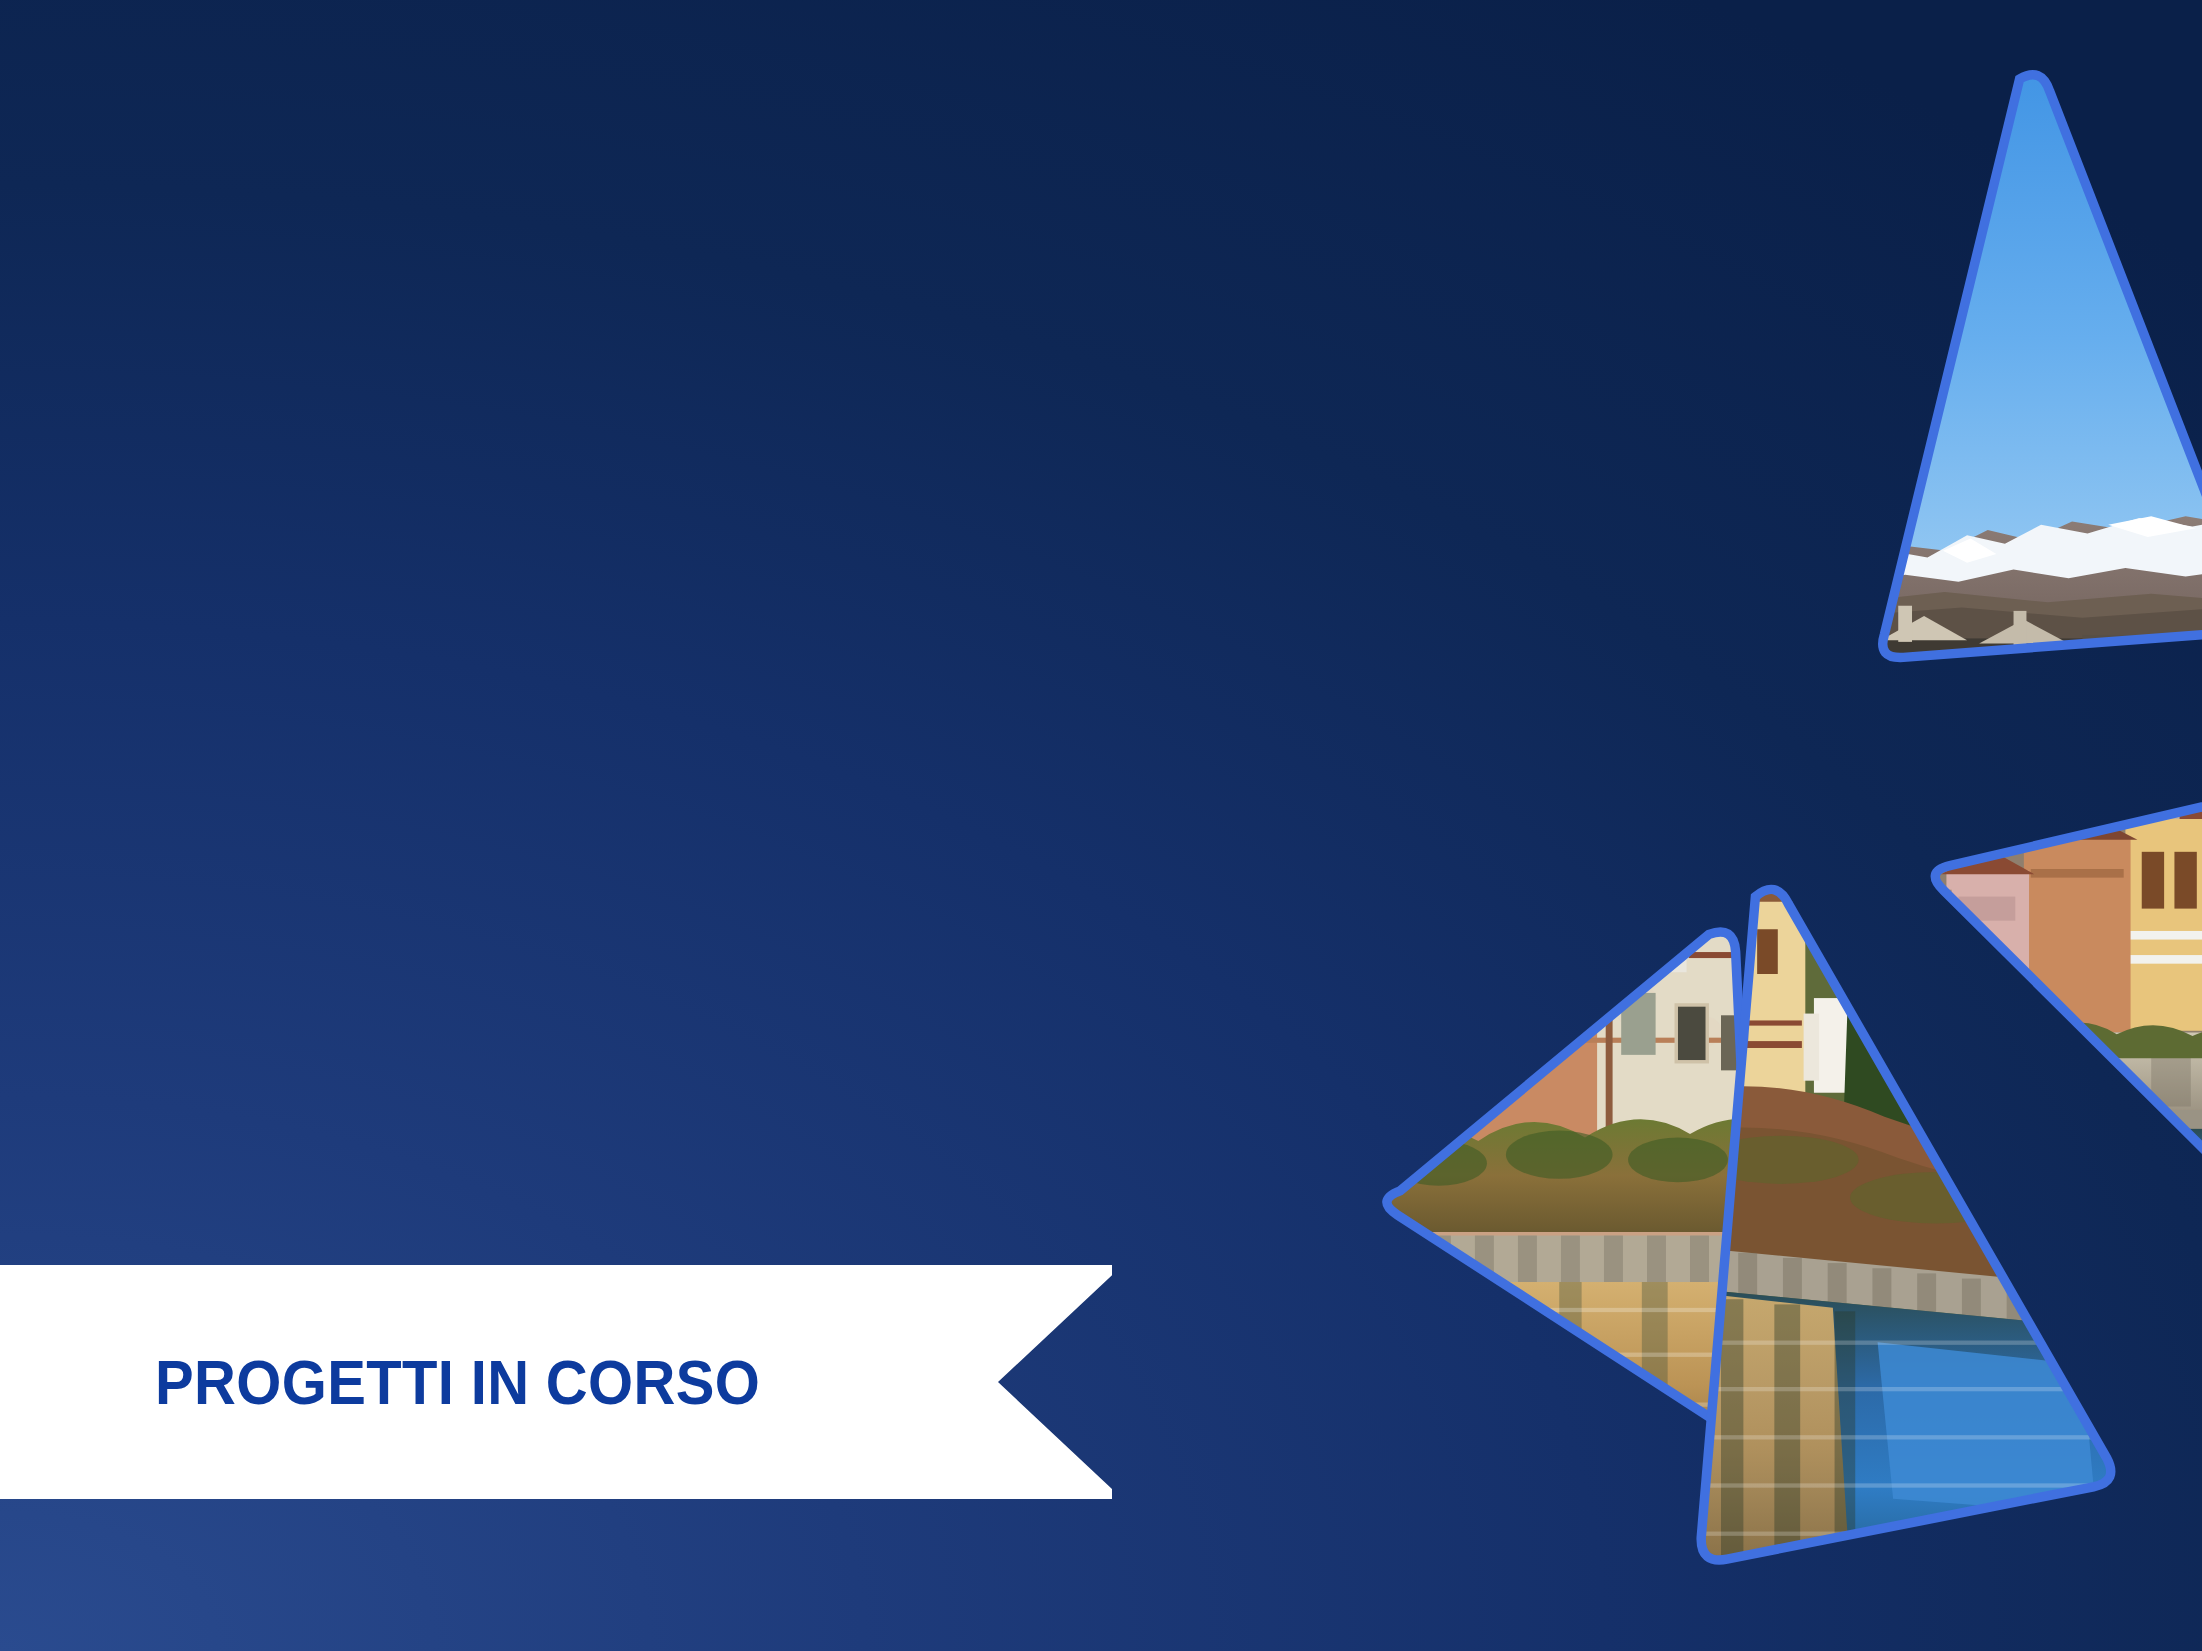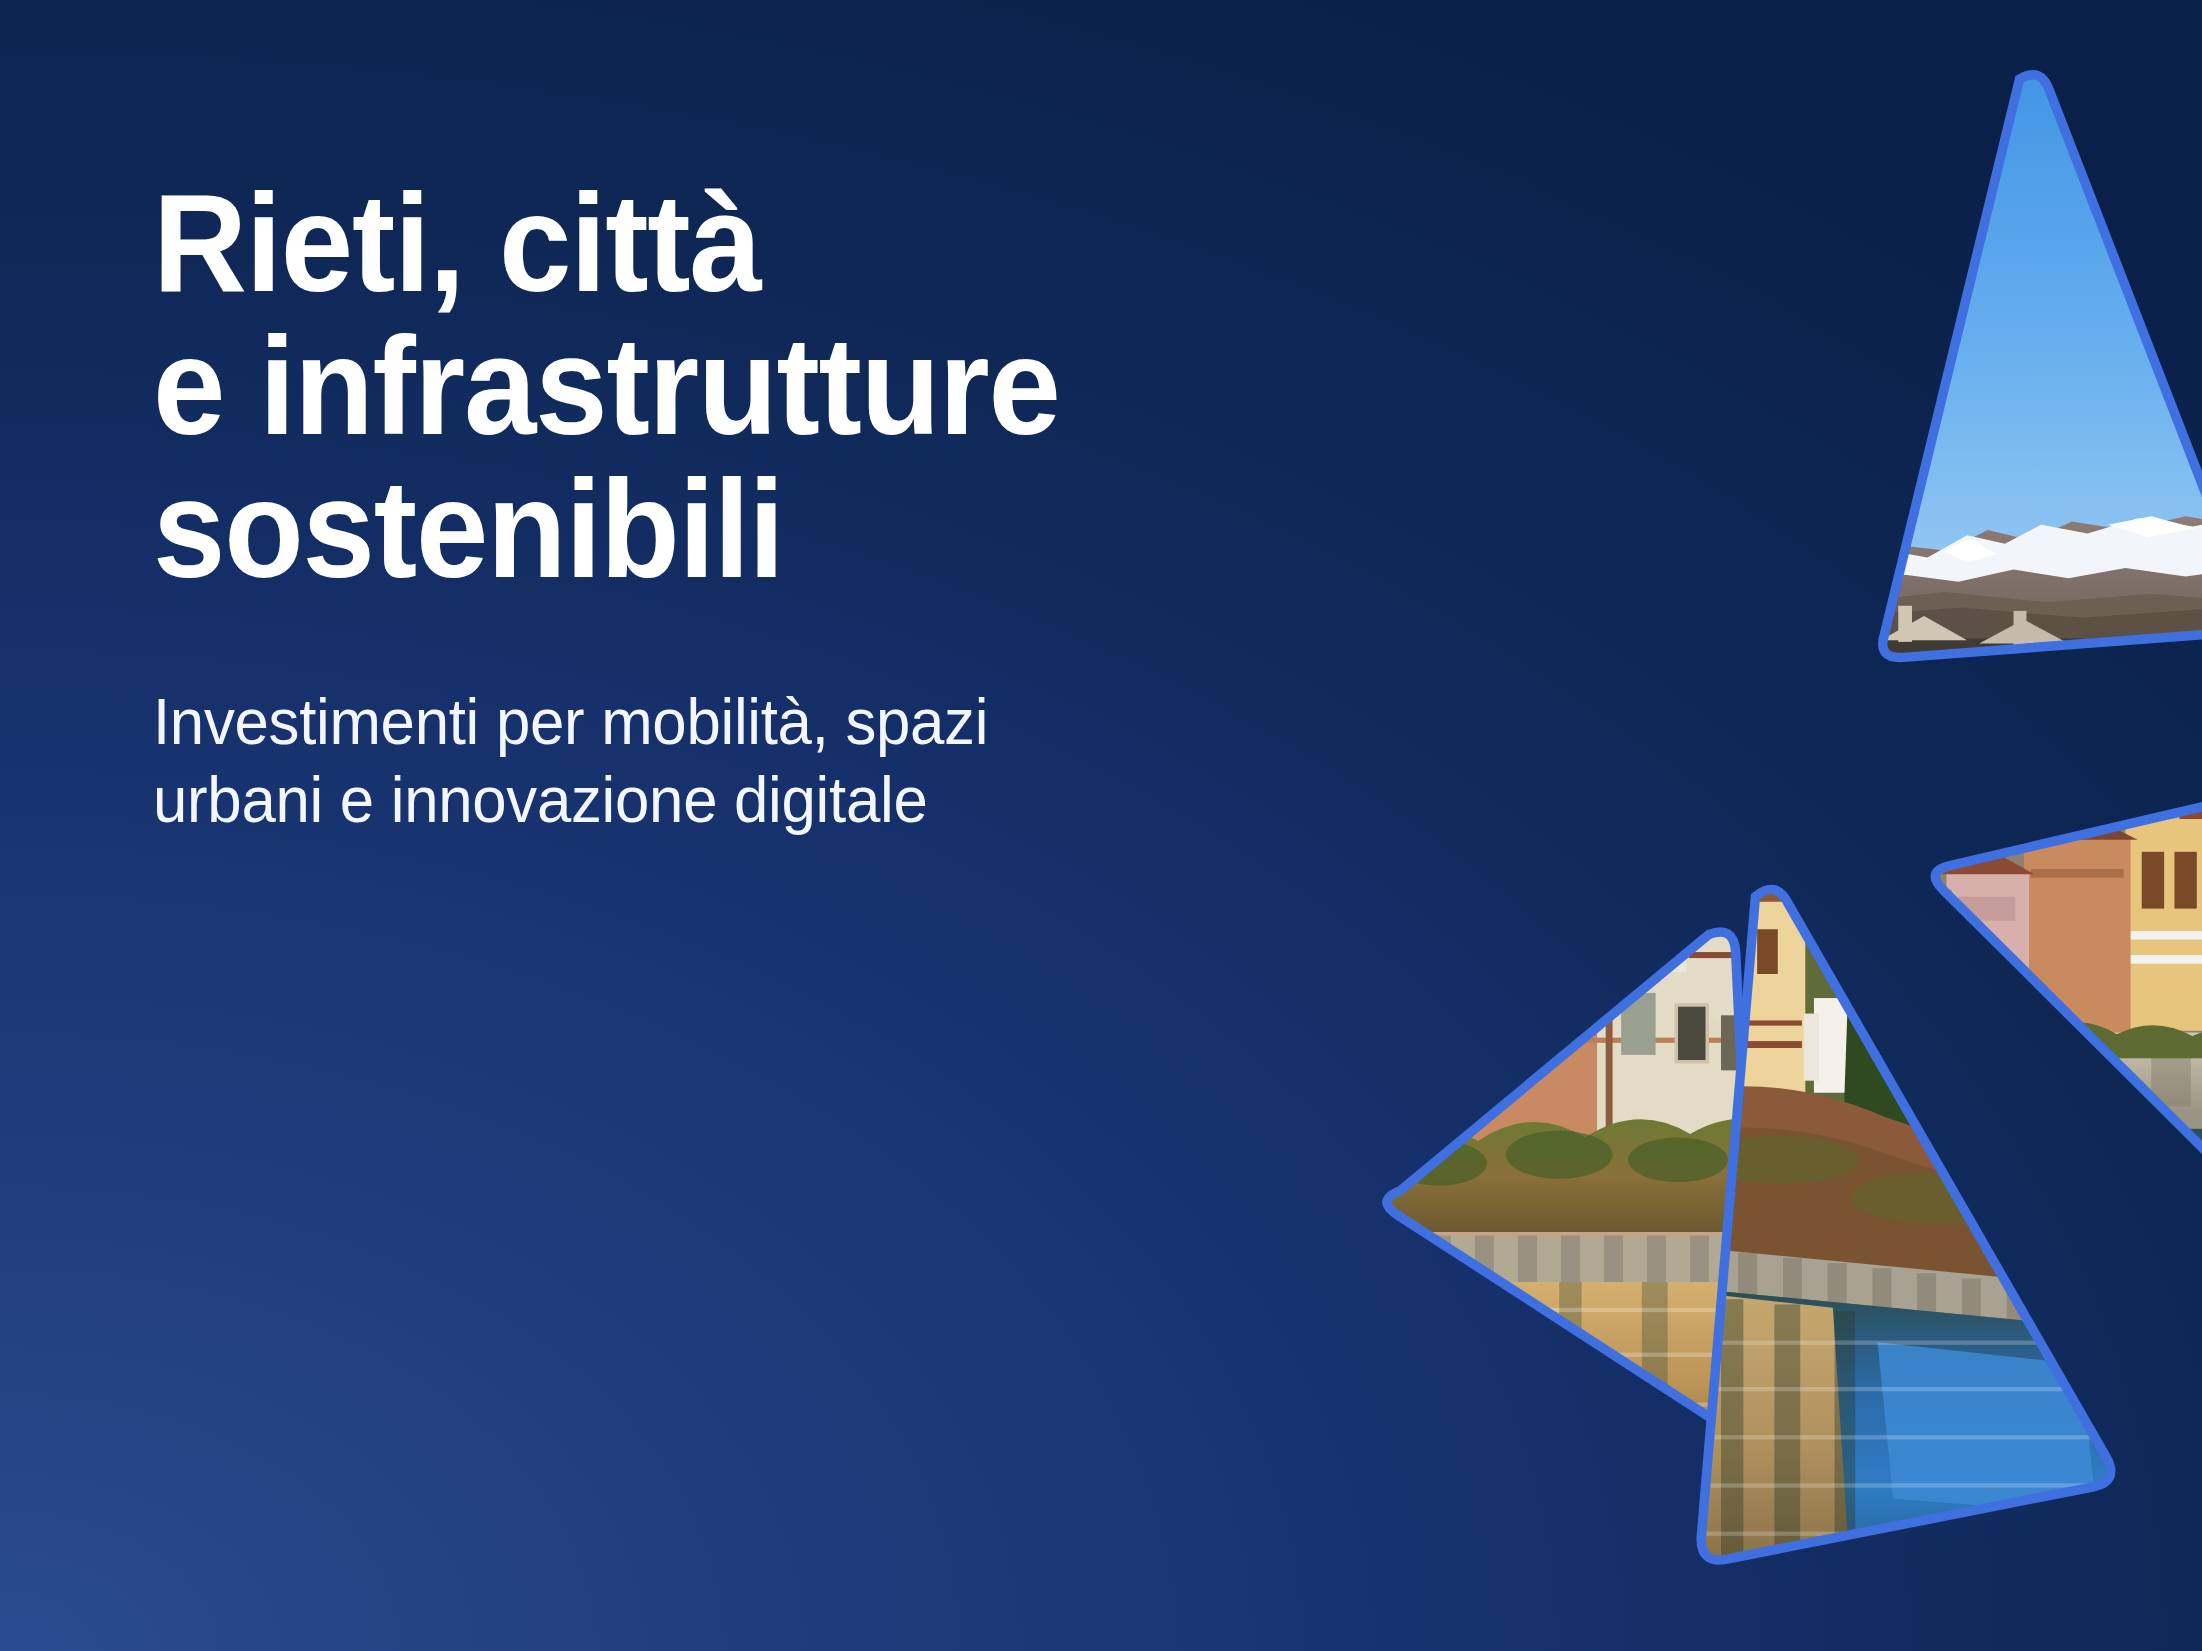--- a/index.html
+++ b/index.html
@@ -331,23 +331,19 @@
           <rect x="1950" y="1612" width="540" height="5"></rect>
           <rect x="1950" y="1668" width="540" height="5"></rect>
           <rect x="1950" y="1724" width="540" height="5"></rect>
           <rect x="1950" y="1780" width="540" height="5"></rect>
         </g>
       </g>
       <path d="M2040 1042 Q2064 1022 2078 1050 L2448 1694 Q2463 1722 2433 1728 L2007 1812 Q1976 1818 1977 1787 Z" fill="none" stroke="#4070e0" stroke-width="11"></path>
     </svg>
   </div>
 
-  <div class="copy">
-    <h1 class="title">Rieti, città
-e infrastrutture
-sostenibili</h1>
-    <p class="subtitle">Investimenti per mobilità, spazi
-urbani e innovazione digitale</p>
+
+  <div class="ribbon">
+    <span class="ribbon-label">PROGETTI IN CORSO</span>
   </div>
 
-
 </div>
 
 
 </body></html>

